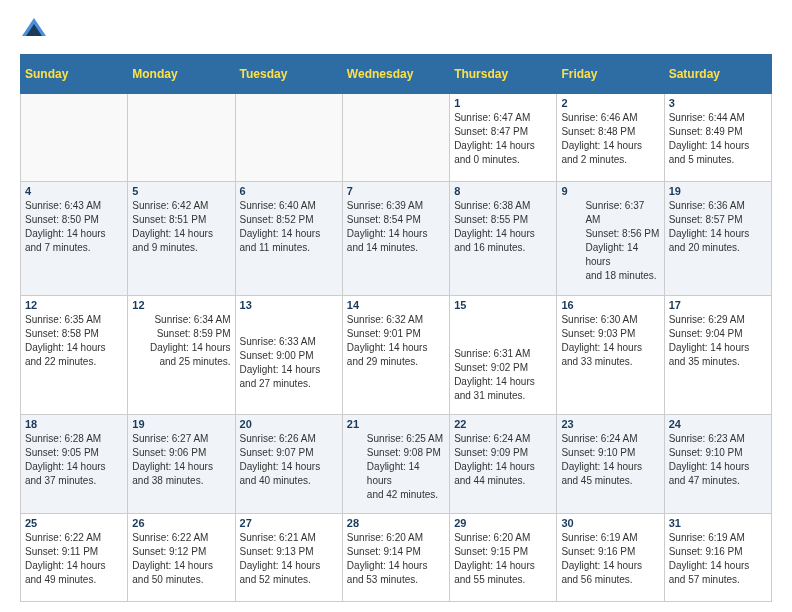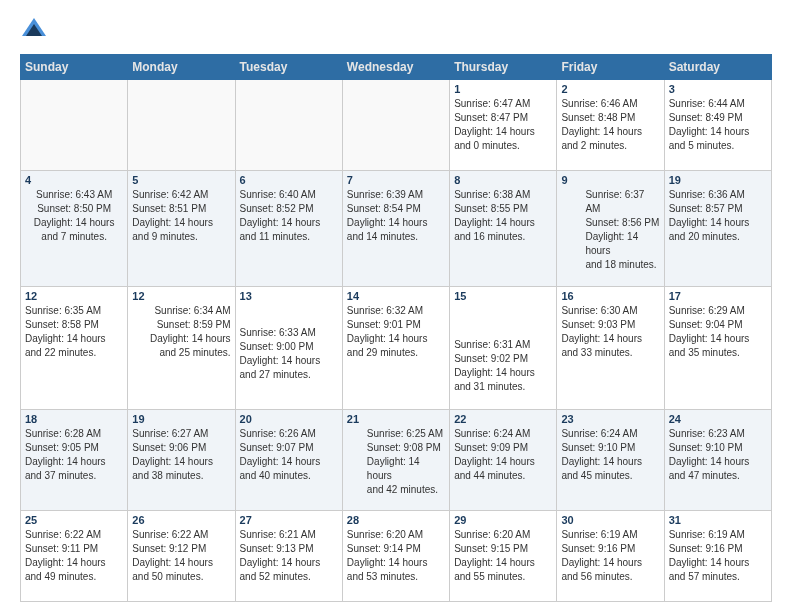--- a/index.html
+++ b/index.html
@@ -55,24 +55,24 @@
     }
     .calendar {
       flex: 1;
       border: 1px solid #ccc;
       border-collapse: collapse;
       width: 100%;
       table-layout: fixed;
     }
     .calendar th {
       background-color: #2e6da4;
-      color: #e5e5e5;
+      color: #fde047;
       font-size: 12px;
       font-weight: bold;
-      padding: 5px 4px;
+      padding: 12px 4px;
       text-align: left;
       border: 1px solid #2e6da4;
     }
     .calendar td {
       border: 1px solid #ccc;
       vertical-align: top;
       padding: 3px 4px;
       font-size: 9.5px;
       color: #333;
       background: #fff;
@@ -153,21 +153,21 @@
             <div class="day-number">3</div>
             <div class="day-info" style="white-space: pre-line;">Sunrise: 6:44 AM
 Sunset: 8:49 PM
 Daylight: 14 hours
 and 5 minutes.</div>
           </td>
         </tr>
         <tr>
           <td class="alt-row">
             <div class="day-number">4</div>
-            <div class="day-info" style="white-space: pre-line; text-align: center;">Sunrise: 6:43 AM
+            <div class="day-info" style="white-space: pre-line;">Sunrise: 6:43 AM
 Sunset: 8:50 PM
 Daylight: 14 hours
 and 7 minutes.</div>
           </td>
           <td class="alt-row">
             <div class="day-number">5</div>
             <div class="day-info" style="white-space: pre-line;">Sunrise: 6:42 AM
 Sunset: 8:51 PM
 Daylight: 14 hours
 and 9 minutes.</div>

